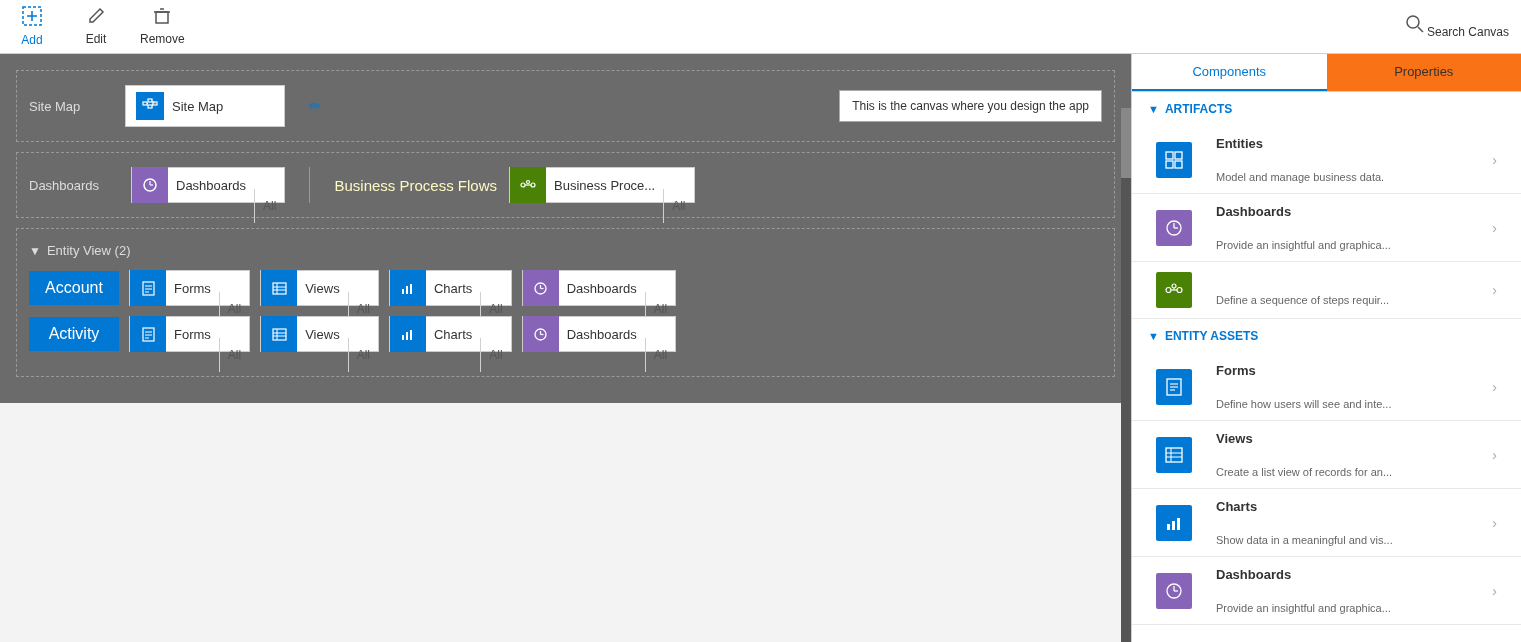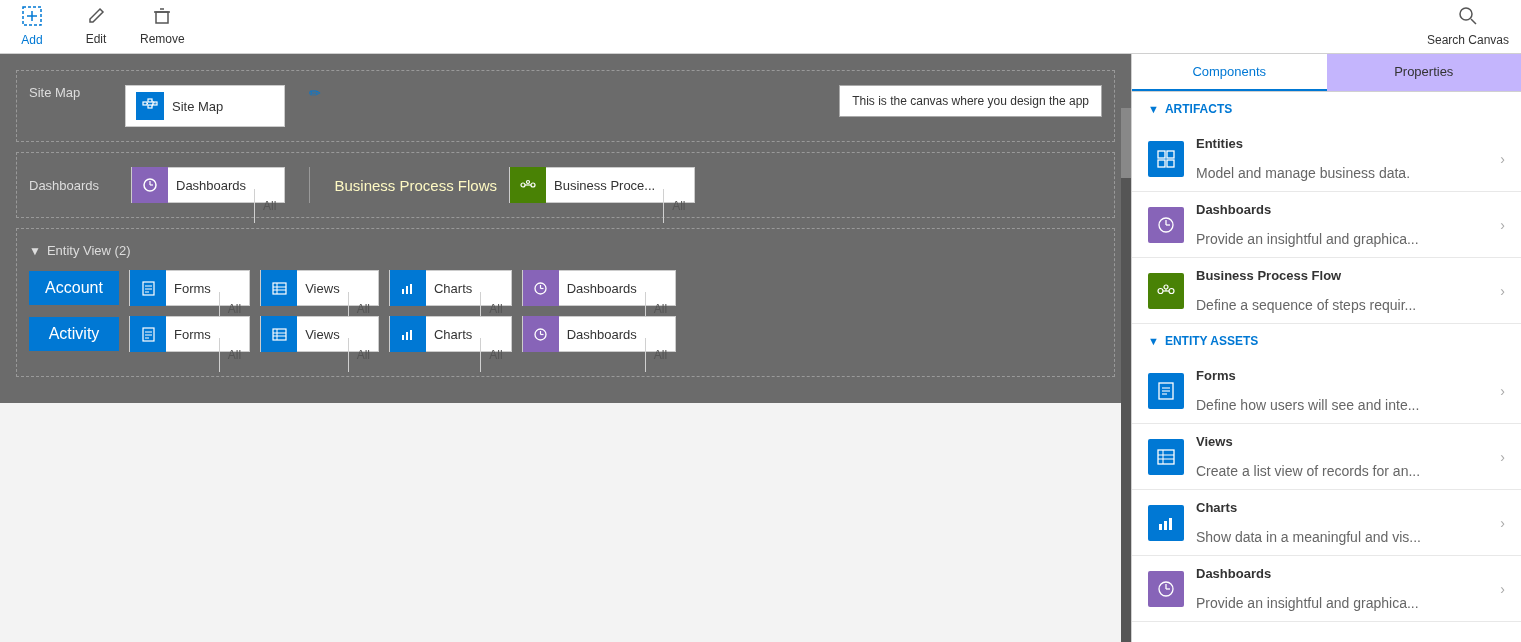--- a/index.html
+++ b/index.html
@@ -23,22 +23,22 @@
       cursor: pointer;
       color: #333;
       font-size: 12px;
       min-width: 40px;
     }
     .toolbar-item.active { color: #0078d4; }
     .toolbar-item .tb-icon { font-size: 18px; color: #555; }
     .toolbar-item.active .tb-icon { color: #0078d4; }
     .toolbar-search {
       display: flex;
-      flex-direction: column;
-      align-items: center;
+      flex-direction: row;
+      align-items: flex-end;
       gap: 2px;
       margin-left: auto;
       cursor: pointer;
       color: #333;
       font-size: 12px;
     }
     .toolbar-search .tb-icon { font-size: 18px; color: #555; }
 
     
     .main-layout {
@@ -59,21 +59,21 @@
     .canvas-section {
       border: 1px dashed #999;
       padding: 14px 12px;
       margin-bottom: 10px;
       position: relative;
     }
 
     
     .sitemap-row {
       display: flex;
-      align-items: flex-start;
+      align-items: center;
       gap: 16px;
     }
     .sitemap-label {
       color: #ddd;
       font-size: 13px;
       width: 80px;
     }
     .sitemap-box {
       display: flex;
       align-items: center;
@@ -210,21 +210,21 @@
       display: flex;
       border-bottom: 1px solid #d0d0d0;
     }
     .panel-tab {
       flex: 1;
       padding: 10px 0;
       text-align: center;
       font-size: 13px;
       cursor: pointer;
       color: #333;
-      background: #c4b5fd;
+      background: #f97316;
       border-bottom: 2px solid transparent;
     }
     .panel-tab.active {
       background: #fff;
       border-bottom: 2px solid #0078d4;
       color: #0078d4;
     }
 
     .panel-section-header {
       display: flex;
@@ -234,39 +234,39 @@
       font-size: 12px;
       font-weight: 600;
       color: #0078d4;
       cursor: pointer;
     }
     .panel-section-header .psh-arrow { font-size: 11px; }
 
     .panel-item {
       display: flex;
       align-items: center;
-      padding: 10px 16px;
+      padding: 10px 24px;
       border-bottom: 1px solid #e8e8e8;
       cursor: pointer;
-      gap: 12px;
+      gap: 24px;
     }
 
     .panel-item-icon {
       width: 36px;
       height: 36px;
       display: flex; align-items: center; justify-content: center;
       border-radius: 2px;
       color: #fff;
       font-size: 16px;
       flex-shrink: 0;
     }
 
     .panel-item-text { flex: 1; }
     .panel-item-title { font-size: 13px; font-weight: 600; color: #333; }
-    .panel-item-desc { font-size: 14px; color: #666; margin-top: 14px; }
+    .panel-item-desc { font-size: 11px; color: #666; margin-top: 20px; }
 
     .panel-item-arrow {
       color: #aaa;
       font-size: 14px;
     }
 
     
     .bg-blue { background: #0078d4; }
     .bg-purple { background: #8764b8; }
     .bg-green { background: #498205; }
@@ -546,21 +546,20 @@
       <div class="panel-item-icon bg-green">
         <svg width="18" height="18" viewBox="0 0 18 18" fill="none">
           <circle cx="3.5" cy="9" r="2.5" stroke="#fff" stroke-width="1.2" fill="none"></circle>
           <circle cx="14.5" cy="9" r="2.5" stroke="#fff" stroke-width="1.2" fill="none"></circle>
           <line x1="6" y1="9" x2="12" y2="9" stroke="#fff" stroke-width="1.2"></line>
           <circle cx="9" cy="5" r="2" stroke="#fff" stroke-width="1.2" fill="none"></circle>
           <line x1="9" y1="7" x2="9" y2="9" stroke="#fff" stroke-width="1"></line>
         </svg>
       </div>
       <div class="panel-item-text">
-        <div class="panel-item-title">Business Process Flow</div>
         <div class="panel-item-desc">Define a sequence of steps requir...</div>
       </div>
       <span class="panel-item-arrow">›</span>
     </div>
 
     <div class="panel-section-header">
       <span class="psh-arrow">▼</span>
       <span>ENTITY ASSETS</span>
     </div>
 

